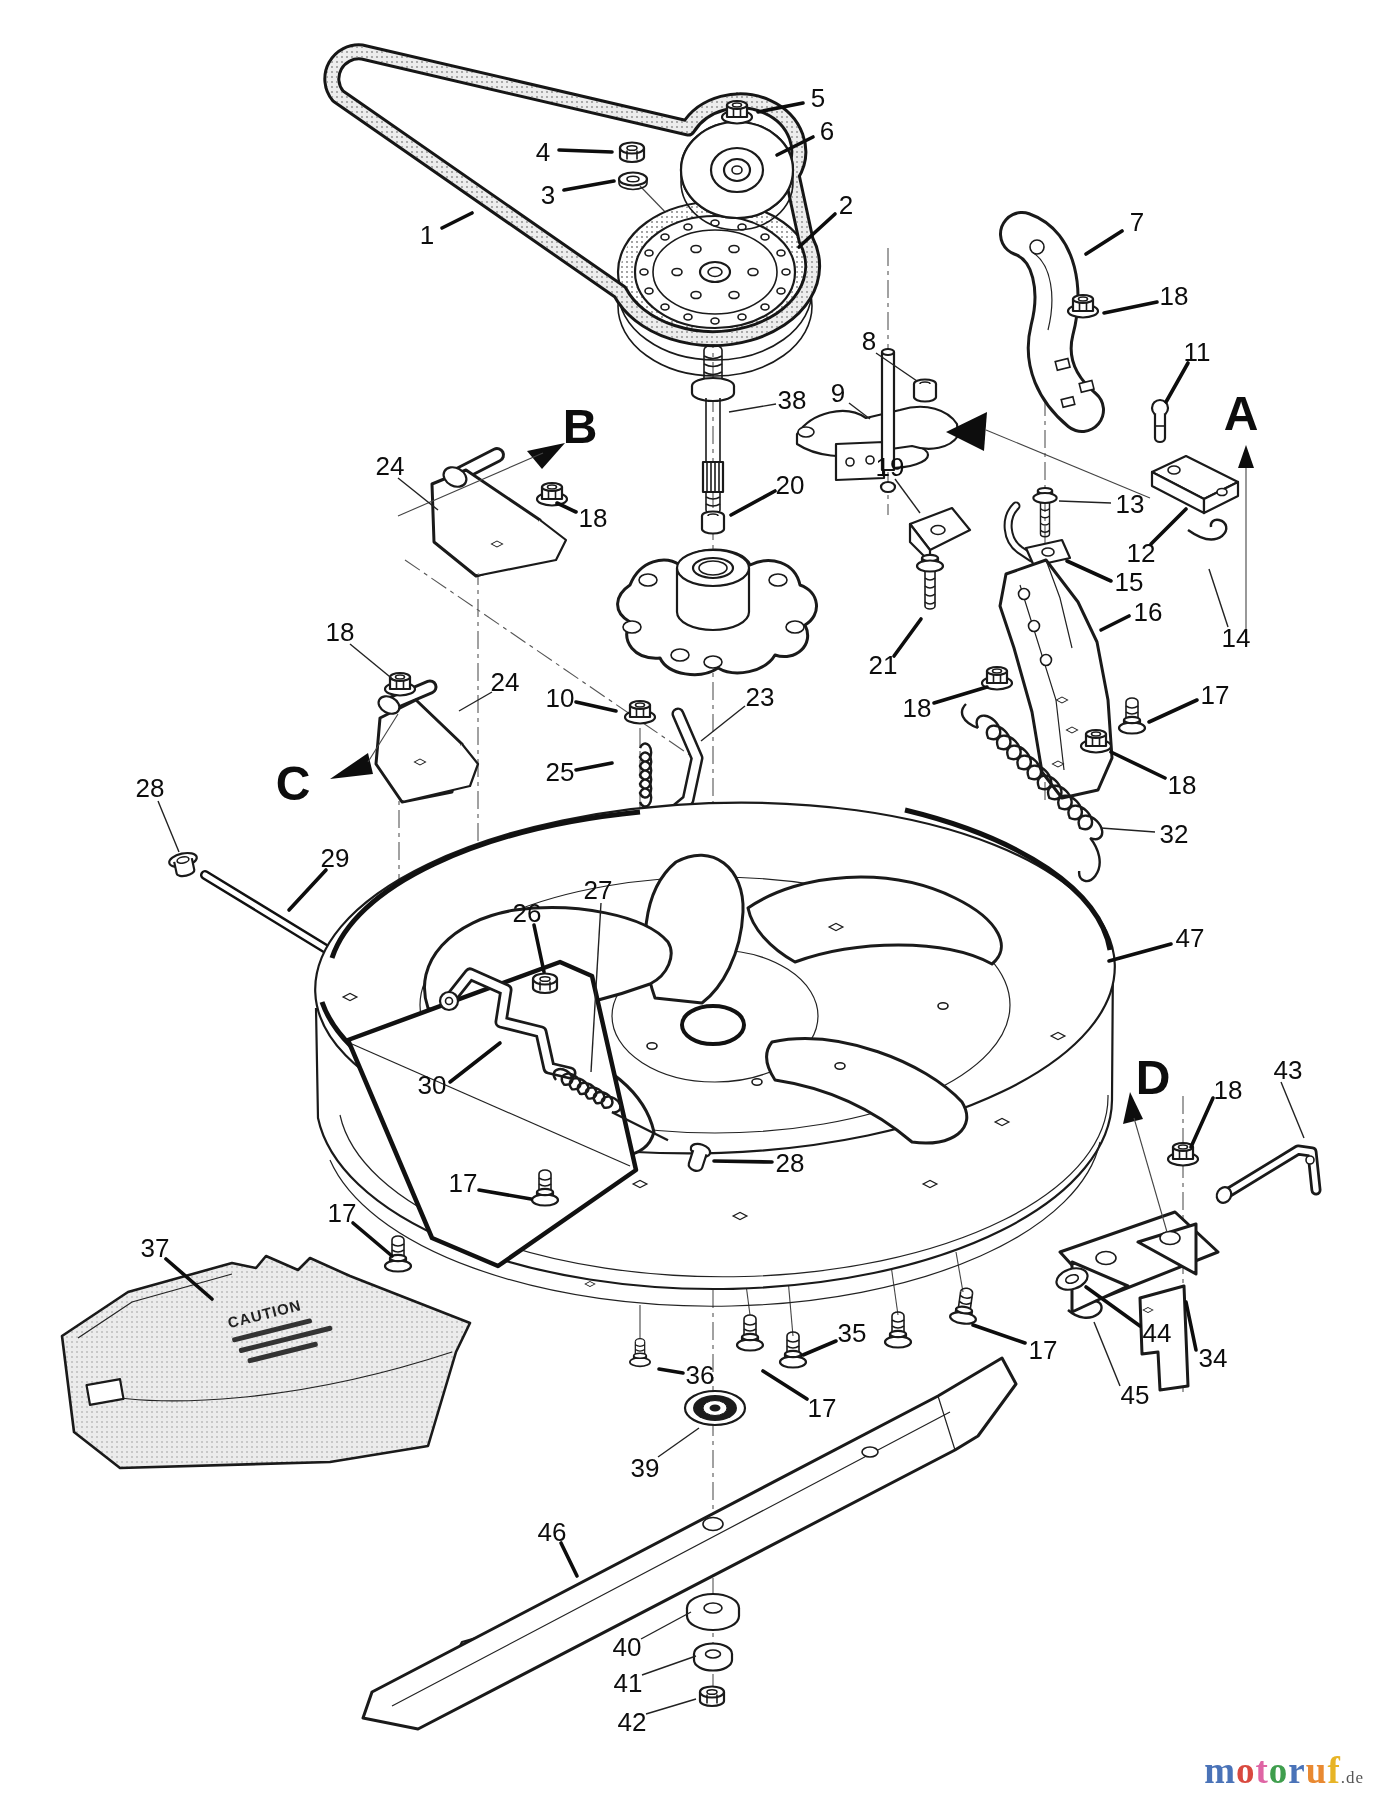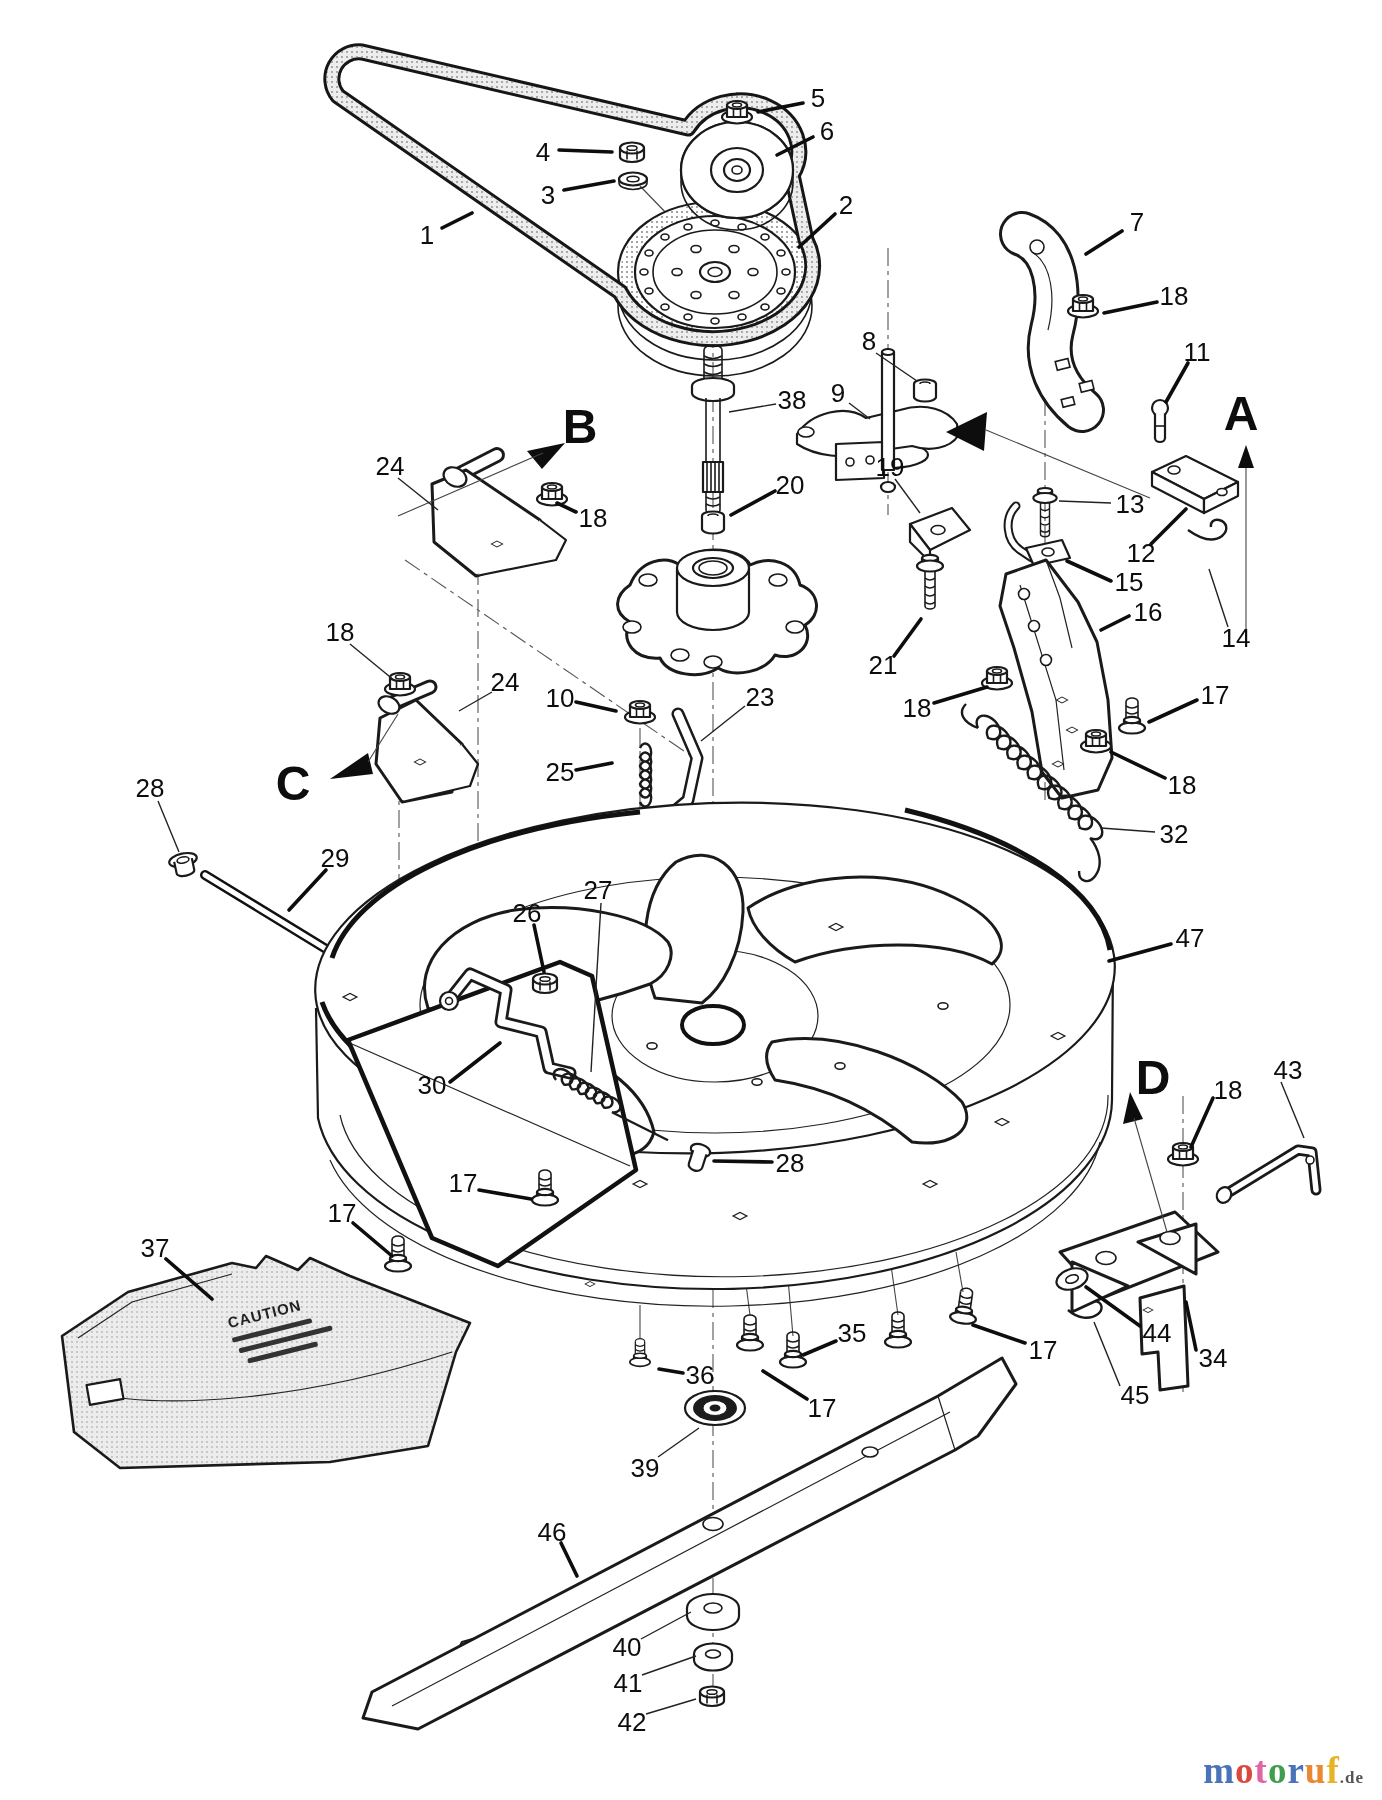--- a/index.html
+++ b/index.html
@@ -18,21 +18,21 @@
   .bandO{fill:none;stroke:#1a1a1a;stroke-linecap:round;stroke-linejoin:round;}
   .bandI{fill:none;stroke:#fff;stroke-linecap:round;stroke-linejoin:round;}
   .coil{fill:none;stroke:#1a1a1a;stroke-width:2.4;}
   text.callout{font:26px "Liberation Sans",sans-serif;fill:#0d0d0d;text-anchor:middle;dominant-baseline:central;}
   text.letter{font:bold 48px "Liberation Sans",sans-serif;fill:#0d0d0d;text-anchor:middle;dominant-baseline:central;}
   line.ld{stroke:#222;stroke-width:1.4;}
   line.ld.thick{stroke:#0d0d0d;stroke-width:3.6;stroke-linecap:round;}
   .caution{font:bold 15px "Liberation Sans",sans-serif;fill:#222;letter-spacing:1px;}
   .wm{position:absolute;right:18px;bottom:8px;font-family:"Liberation Serif",serif;
       font-weight:bold;font-size:37px;letter-spacing:1px;}
-  .wm .de{font-size:17px;color:#555;font-weight:bold;}
+  .wm .de{font-size:17px;color:#555;font-weight:normal;}
 </style>
 </head>
 <body>
 
 <div class="stage">
 <svg width="1382" height="1800" viewBox="0 0 1382 1800">
   <defs>
     <pattern id="dotp" width="5" height="5" patternUnits="userSpaceOnUse">
       <circle cx="2" cy="2" r="0.9" fill="#777"></circle>
     </pattern>

